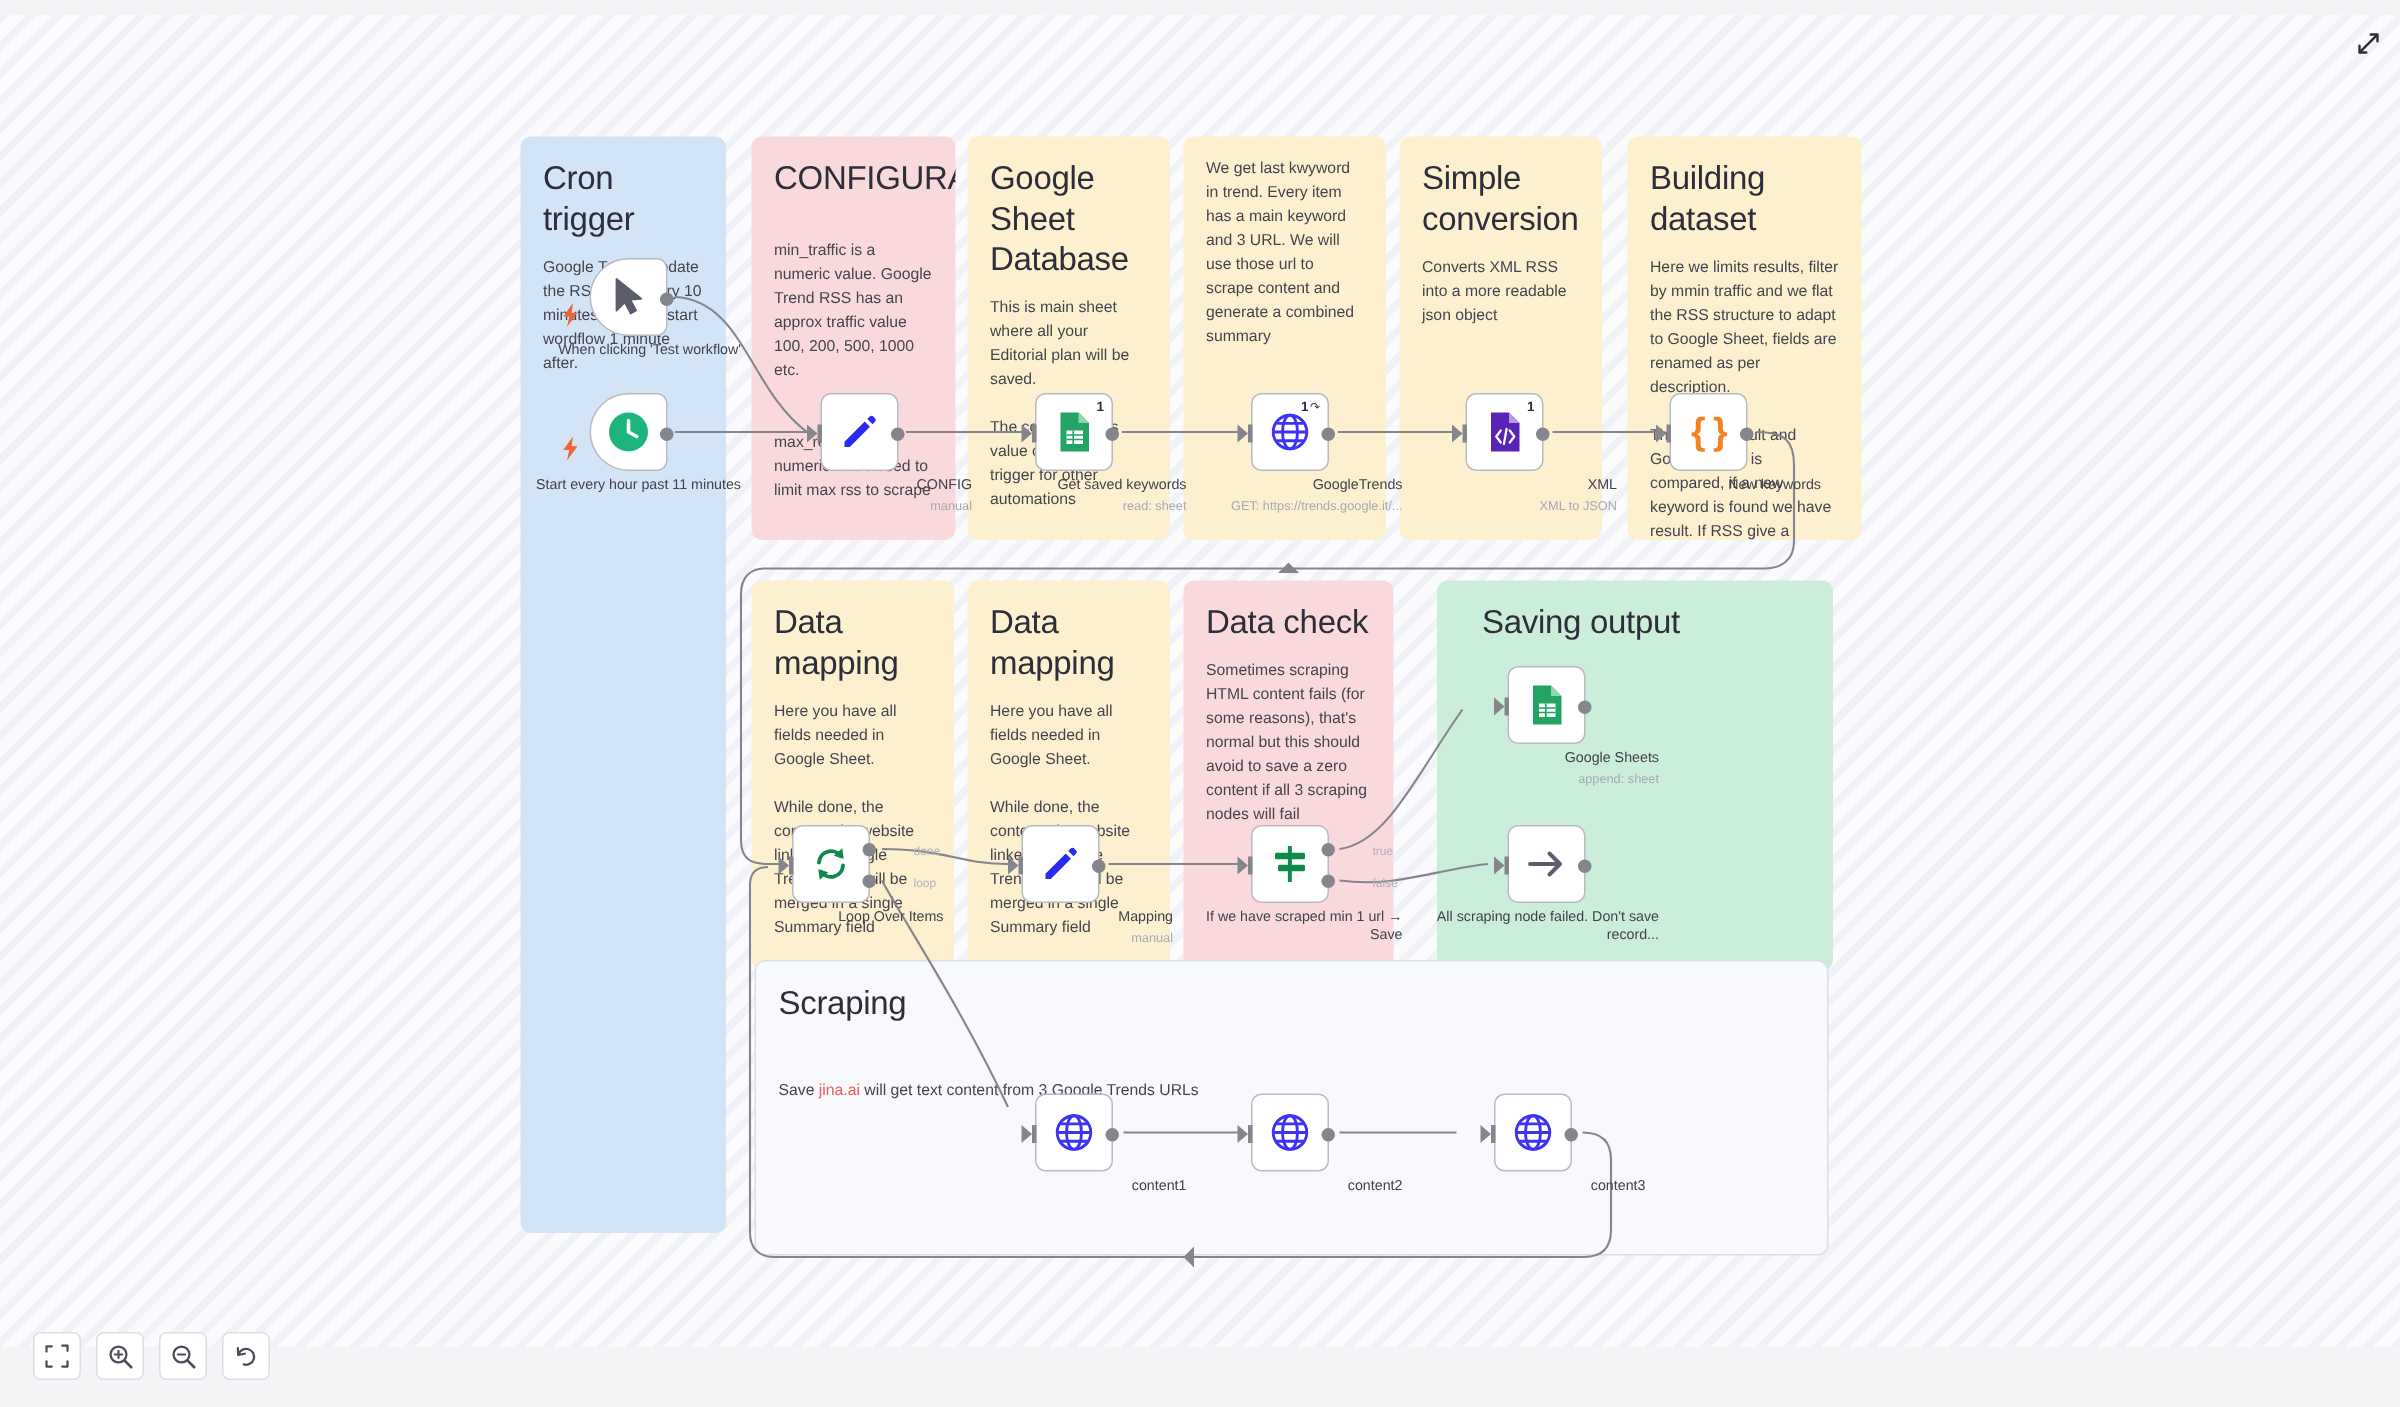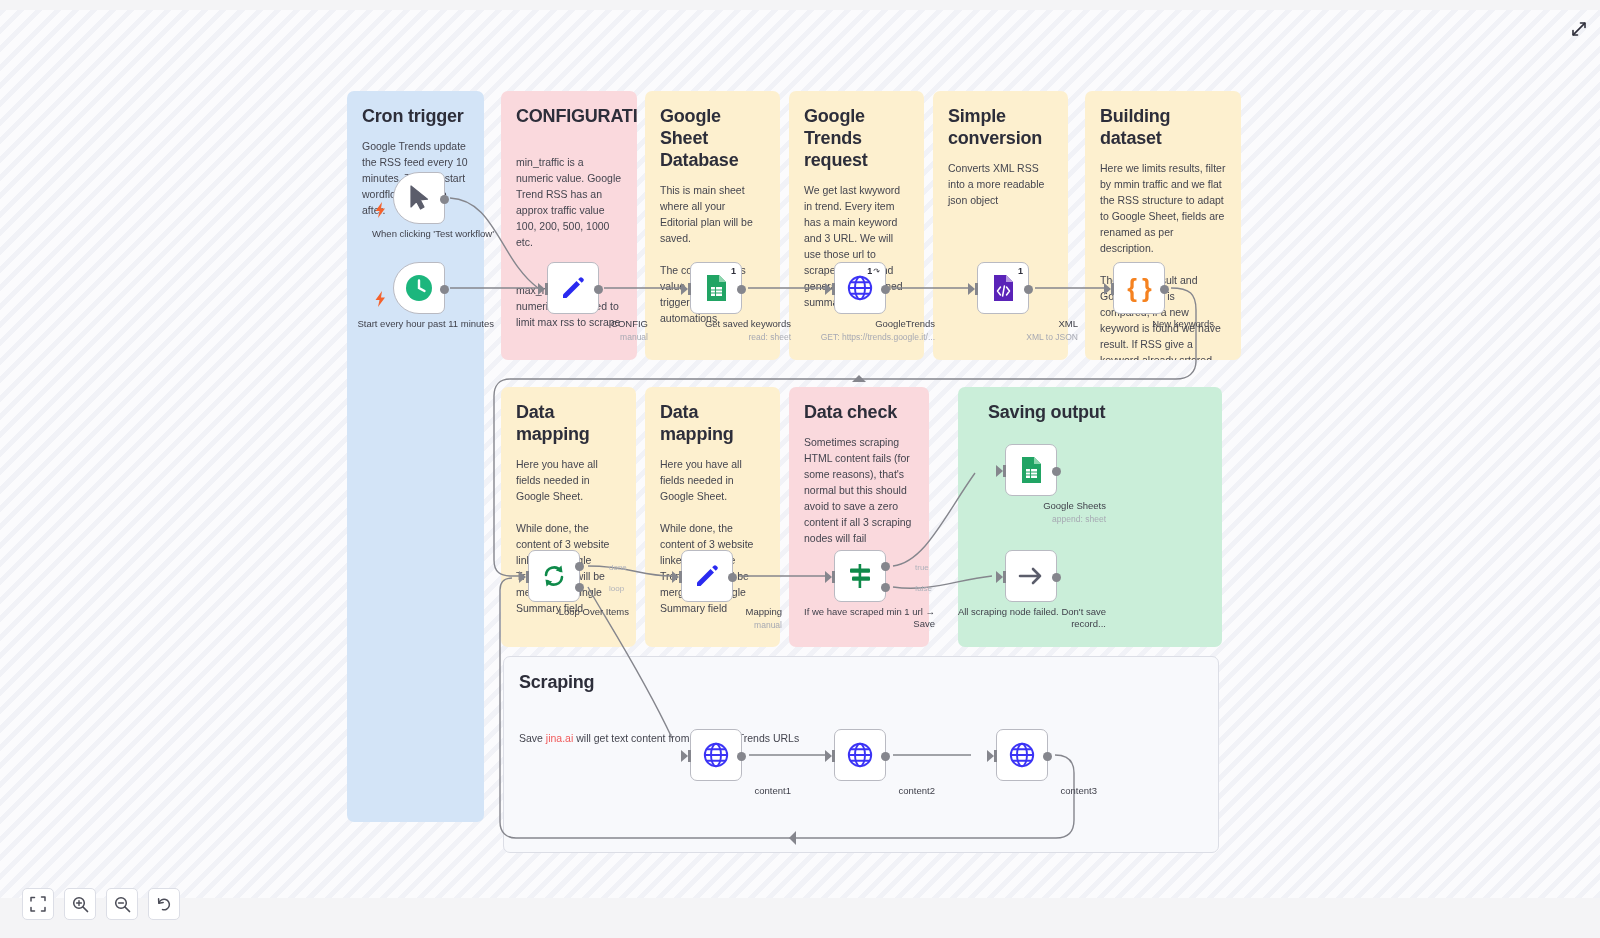--- a/index.html
+++ b/index.html
@@ -25,22 +25,22 @@
   }
 
   
   .note {
     position: absolute;
     border-radius: 7px;
     padding: 14px 15px 0 15px;
     overflow: hidden;
   }
   .note .note-title {
-    font-size: 18px;
-    font-weight: bold;
+    font-size: 22px;
+    font-weight: normal;
     color: #2d2e3a;
     line-height: 1.23;
     margin: 0 0 12px 0;
     letter-spacing: -0.2px;
   }
   .note .note-body {
     font-size: 10.5px;
     color: #44454f;
     line-height: 1.52;
     white-space: pre-line;
@@ -168,21 +168,20 @@
   </div>
 
   <div class="note yellow" style="left:645px; top:81px; width:135px; height:269px;">
     <div class="note-title">Google Sheet Database</div>
     <div class="note-body">This is main sheet where all your Editorial plan will be saved.
 
 The column status value could be a trigger for other automations</div>
   </div>
 
   <div class="note yellow" style="left:789px; top:81px; width:135px; height:269px;">
-    <div class="note-title">Google Trends request</div>
     <div class="note-body">We get last kwyword in trend. Every item has a main keyword and 3 URL. We will use those url to scrape content and generate a combined summary</div>
   </div>
 
   <div class="note yellow" style="left:933px; top:81px; width:135px; height:269px;">
     <div class="note-title">Simple conversion</div>
     <div class="note-body">Converts XML RSS into a more readable json object</div>
   </div>
 
   <div class="note yellow" style="left:1085px; top:81px; width:156px; height:269px;">
     <div class="note-title">Building dataset</div>
@@ -207,21 +206,21 @@
 
   <div class="note pink" style="left:789px; top:377px; width:140px; height:260px;">
     <div class="note-title">Data check</div>
     <div class="note-body">Sometimes scraping HTML content fails (for some reasons), that's normal but this should avoid to save a zero content if all 3 scraping nodes will fail</div>
   </div>
 
   <div class="note green" style="left:958px; top:377px; width:264px; height:260px;padding-left:30px;">
     <div class="note-title">Saving output</div>
   </div>
 
-  <div class="note plain" style="left:503px; top:646px; width:716px; height:197px;">
+  <div class="note plain" style="left:503px; top:630px; width:716px; height:197px;">
     <div class="note-title" style="margin-bottom:22px;">Scraping</div>
     <div class="note-body">
       <span>Save </span><span class="lnk">jina.ai</span><span> will get text content from 3 Google Trends URLs</span>
     </div>
   </div>
 
   <svg id="edges">
 
     <path class="edge" d="M 450,188 C 495,190 500,250 538,278"></path>
 

